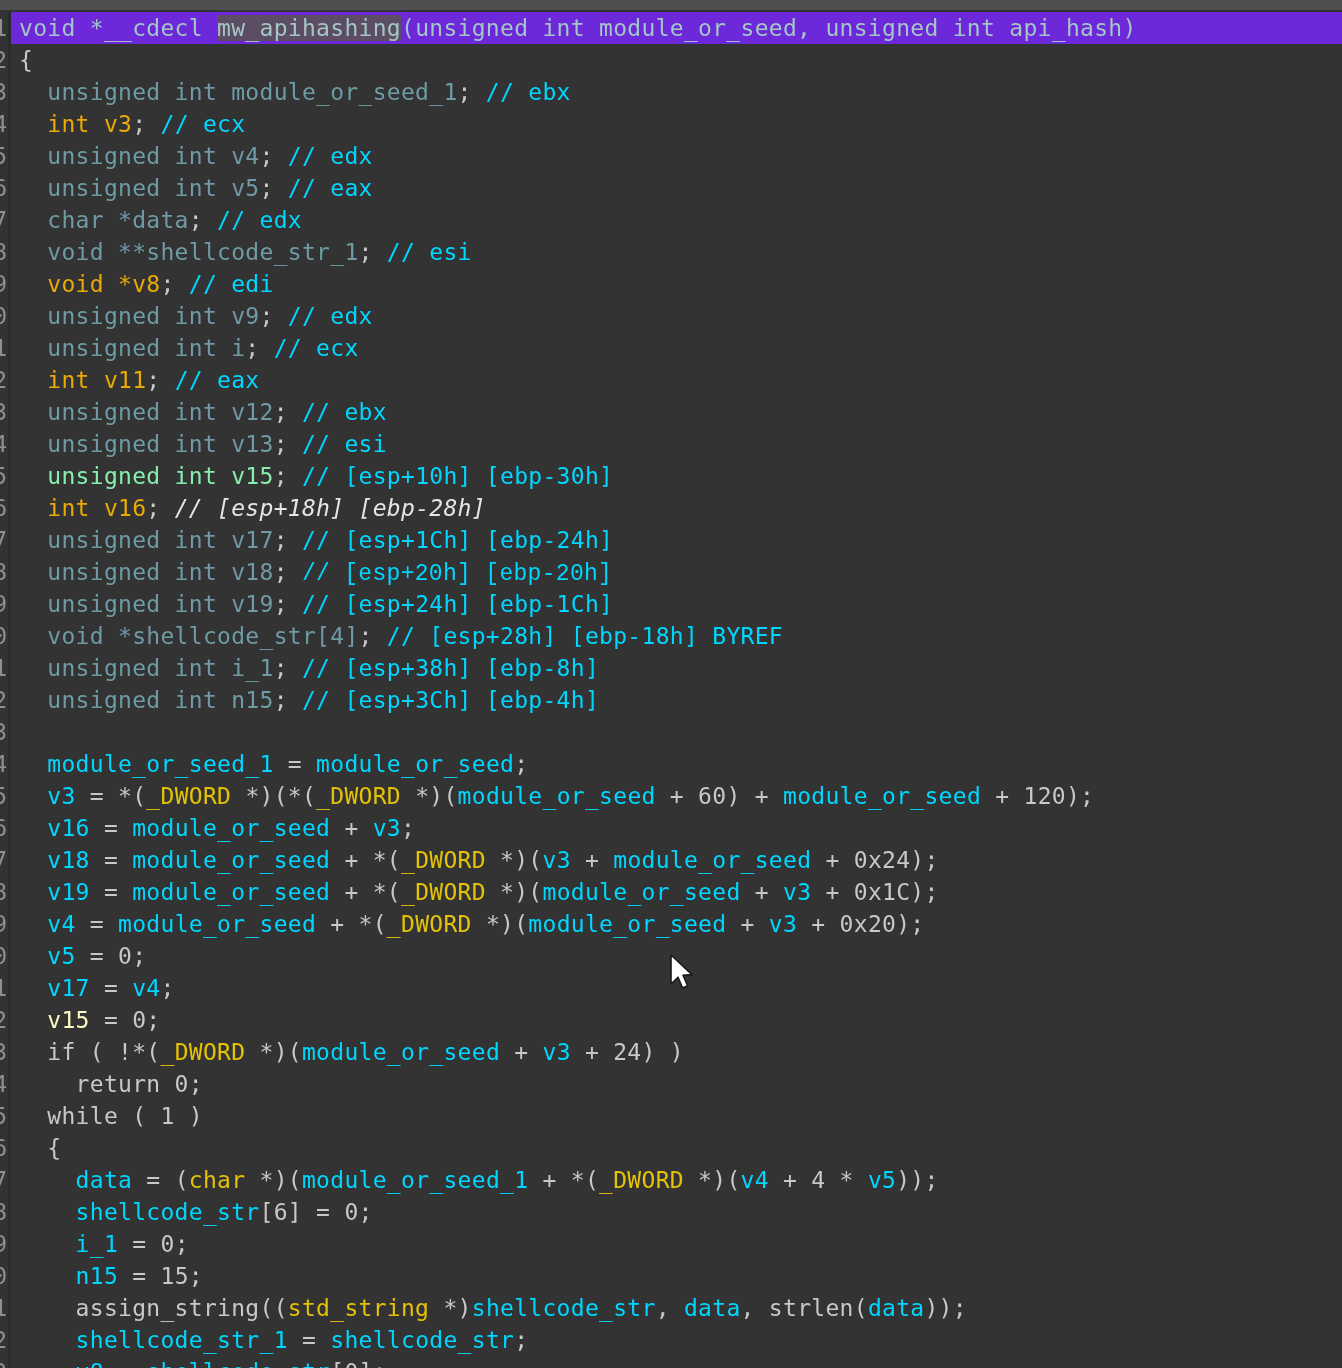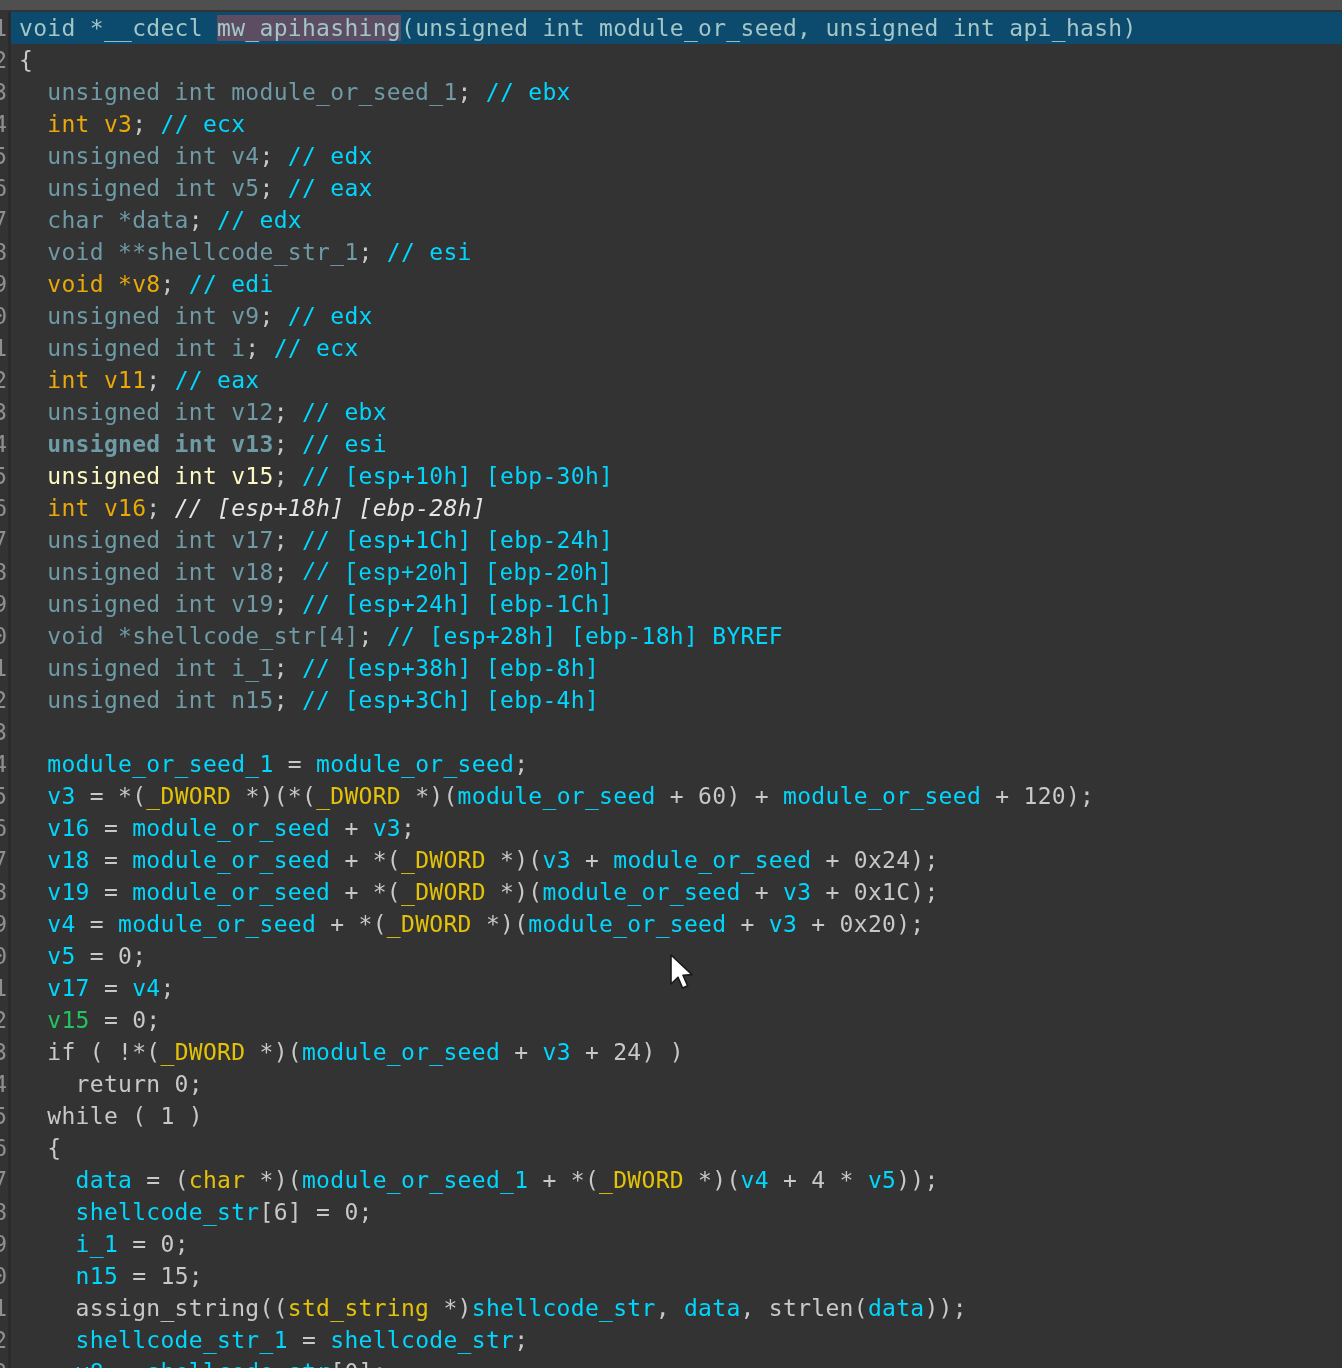--- a/index.html
+++ b/index.html
@@ -42,21 +42,21 @@
 </head>
 <body style="background: rgb(51, 51, 51);">
 
 <div id="topbar" style="background: rgb(79, 79, 79);"></div>
 
 <div id="code">
     <div class="line">
       <div class="gutter" style="border-right-color: rgb(43, 43, 43);">
         <span class="num" style="color: rgb(143, 143, 143);">1</span>
       </div>
-      <div class="text" style="background: #0c4a6e;"><span class="seg-s" style="color: rgb(163, 198, 198);">void *__cdecl </span><span class="seg-n" style="color: rgb(163, 198, 198); background: rgb(93, 77, 99);">mw_apihashing</span><span class="seg-s" style="color: rgb(163, 198, 198);">(unsigned int module_or_seed, unsigned int api_hash)</span></div>
+      <div class="text" style="background: #6d28d9;"><span class="seg-s" style="color: rgb(163, 198, 198);">void *__cdecl </span><span class="seg-n" style="color: rgb(163, 198, 198); background: rgb(93, 77, 99);">mw_apihashing</span><span class="seg-s" style="color: rgb(163, 198, 198);">(unsigned int module_or_seed, unsigned int api_hash)</span></div>
     </div>
     <div class="line">
       <div class="gutter" style="border-right-color: rgb(43, 43, 43);">
         <span class="num" style="color: rgb(143, 143, 143);">2</span>
       </div>
       <div class="text"><span class="seg-p" style="color: rgb(200, 200, 200);">{</span></div>
     </div>
     <div class="line">
       <div class="gutter" style="border-right-color: rgb(43, 43, 43);">
         <span class="num" style="color: rgb(143, 143, 143);">3</span>
@@ -120,27 +120,27 @@
     <div class="line">
       <div class="gutter" style="border-right-color: rgb(43, 43, 43);">
         <span class="num" style="color: rgb(143, 143, 143);">13</span>
       </div>
       <div class="text"><span class="seg-t" style="color: rgb(110, 155, 165);">  unsigned int v12</span><span class="seg-p" style="color: rgb(200, 200, 200);">; </span><span class="seg-c" style="color: rgb(0, 215, 255);">// ebx</span></div>
     </div>
     <div class="line">
       <div class="gutter" style="border-right-color: rgb(43, 43, 43);">
         <span class="num" style="color: rgb(143, 143, 143);">14</span>
       </div>
-      <div class="text"><span class="seg-t" style="color: rgb(110, 155, 165); font-weight: bold;">  unsigned int v13</span><span class="seg-p" style="color: rgb(200, 200, 200);">; </span><span class="seg-c" style="color: rgb(0, 215, 255);">// esi</span></div>
+      <div class="text"><span class="seg-t" style="color: rgb(110, 155, 165);">  unsigned int v13</span><span class="seg-p" style="color: rgb(200, 200, 200);">; </span><span class="seg-c" style="color: rgb(0, 215, 255);">// esi</span></div>
     </div>
     <div class="line">
       <div class="gutter" style="border-right-color: rgb(43, 43, 43);">
         <span class="num" style="color: rgb(143, 143, 143);">15</span>
       </div>
-      <div class="text"><span class="seg-t" style="color: #fef9c3;">  unsigned int v15</span><span class="seg-p" style="color: rgb(200, 200, 200);">; </span><span class="seg-c" style="color: rgb(0, 215, 255);">// [esp+10h] [ebp-30h]</span></div>
+      <div class="text"><span class="seg-t" style="color: #86efac;">  unsigned int v15</span><span class="seg-p" style="color: rgb(200, 200, 200);">; </span><span class="seg-c" style="color: rgb(0, 215, 255);">// [esp+10h] [ebp-30h]</span></div>
     </div>
     <div class="line">
       <div class="gutter" style="border-right-color: rgb(43, 43, 43);">
         <span class="num" style="color: rgb(143, 143, 143);">16</span>
       </div>
       <div class="text"><span class="seg-d" style="color: rgb(234, 169, 9);">  int v16</span><span class="seg-p" style="color: rgb(200, 200, 200);">; </span><span class="seg-c" style="color: #e5e5e5; font-style: italic;">// [esp+18h] [ebp-28h]</span></div>
     </div>
     <div class="line">
       <div class="gutter" style="border-right-color: rgb(43, 43, 43);">
         <span class="num" style="color: rgb(143, 143, 143);">17</span>
@@ -228,21 +228,21 @@
     <div class="line">
       <div class="gutter" style="border-right-color: rgb(43, 43, 43);">
         <span class="num" style="color: rgb(143, 143, 143);">31</span>
       </div>
       <div class="text"><span class="seg-p" style="color: rgb(200, 200, 200);">  </span><span class="seg-v" style="color: rgb(0, 215, 255);">v17</span><span class="seg-p" style="color: rgb(200, 200, 200);"> = </span><span class="seg-v" style="color: rgb(0, 215, 255);">v4</span><span class="seg-p" style="color: rgb(200, 200, 200);">;</span></div>
     </div>
     <div class="line">
       <div class="gutter" style="border-right-color: rgb(43, 43, 43);">
         <span class="num" style="color: rgb(143, 143, 143);">32</span>
       </div>
-      <div class="text"><span class="seg-p" style="color: rgb(200, 200, 200);">  </span><span class="seg-v" style="color: #22c55e; text-align: right;">v15</span><span class="seg-p" style="color: rgb(200, 200, 200);"> = 0;</span></div>
+      <div class="text"><span class="seg-p" style="color: rgb(200, 200, 200);">  </span><span class="seg-v" style="color: #fef9c3; text-align: right;">v15</span><span class="seg-p" style="color: rgb(200, 200, 200);"> = 0;</span></div>
     </div>
     <div class="line">
       <div class="gutter" style="border-right-color: rgb(43, 43, 43);">
         <span class="num" style="color: rgb(143, 143, 143);">33</span>
       </div>
       <div class="text"><span class="seg-p" style="color: rgb(200, 200, 200);">  if ( !*(</span><span class="seg-k" style="color: rgb(227, 194, 8);">_DWORD</span><span class="seg-p" style="color: rgb(200, 200, 200);"> *)(</span><span class="seg-v" style="color: rgb(0, 215, 255);">module_or_seed</span><span class="seg-p" style="color: rgb(200, 200, 200);"> + </span><span class="seg-v" style="color: rgb(0, 215, 255);">v3</span><span class="seg-p" style="color: rgb(200, 200, 200);"> + 24) )</span></div>
     </div>
     <div class="line">
       <div class="gutter" style="border-right-color: rgb(43, 43, 43);">
         <span class="num" style="color: rgb(143, 143, 143);">34</span>

